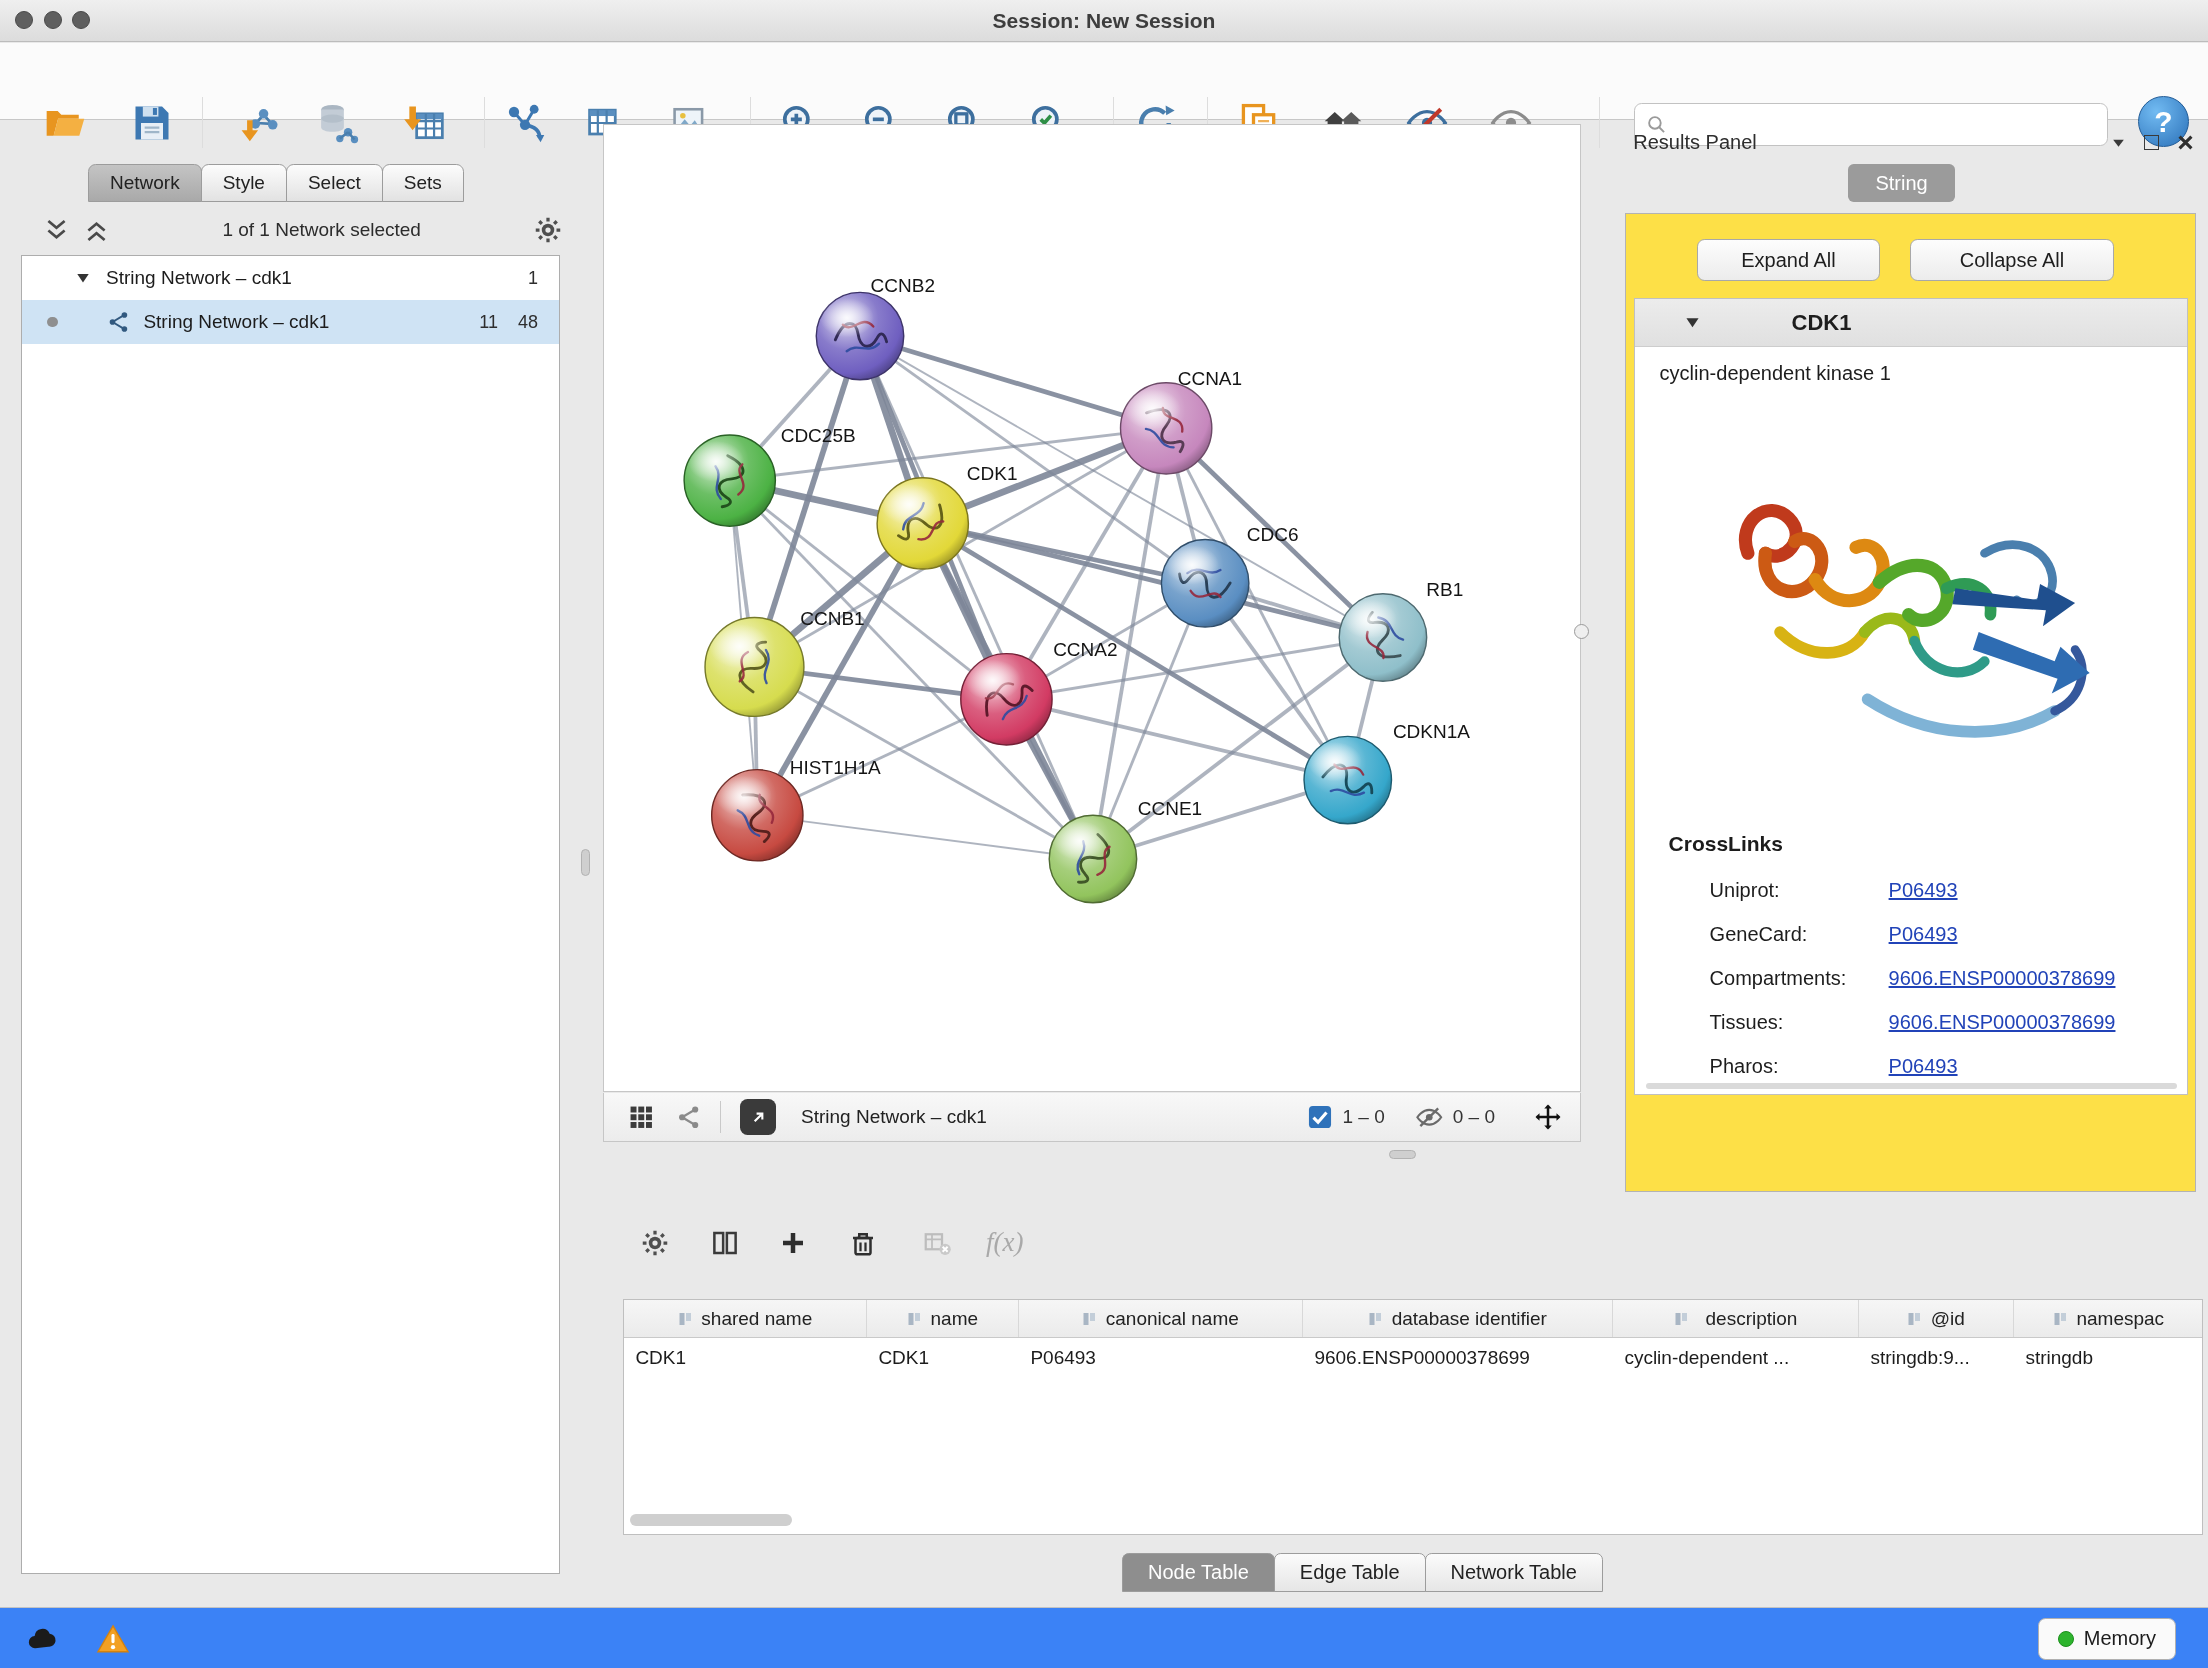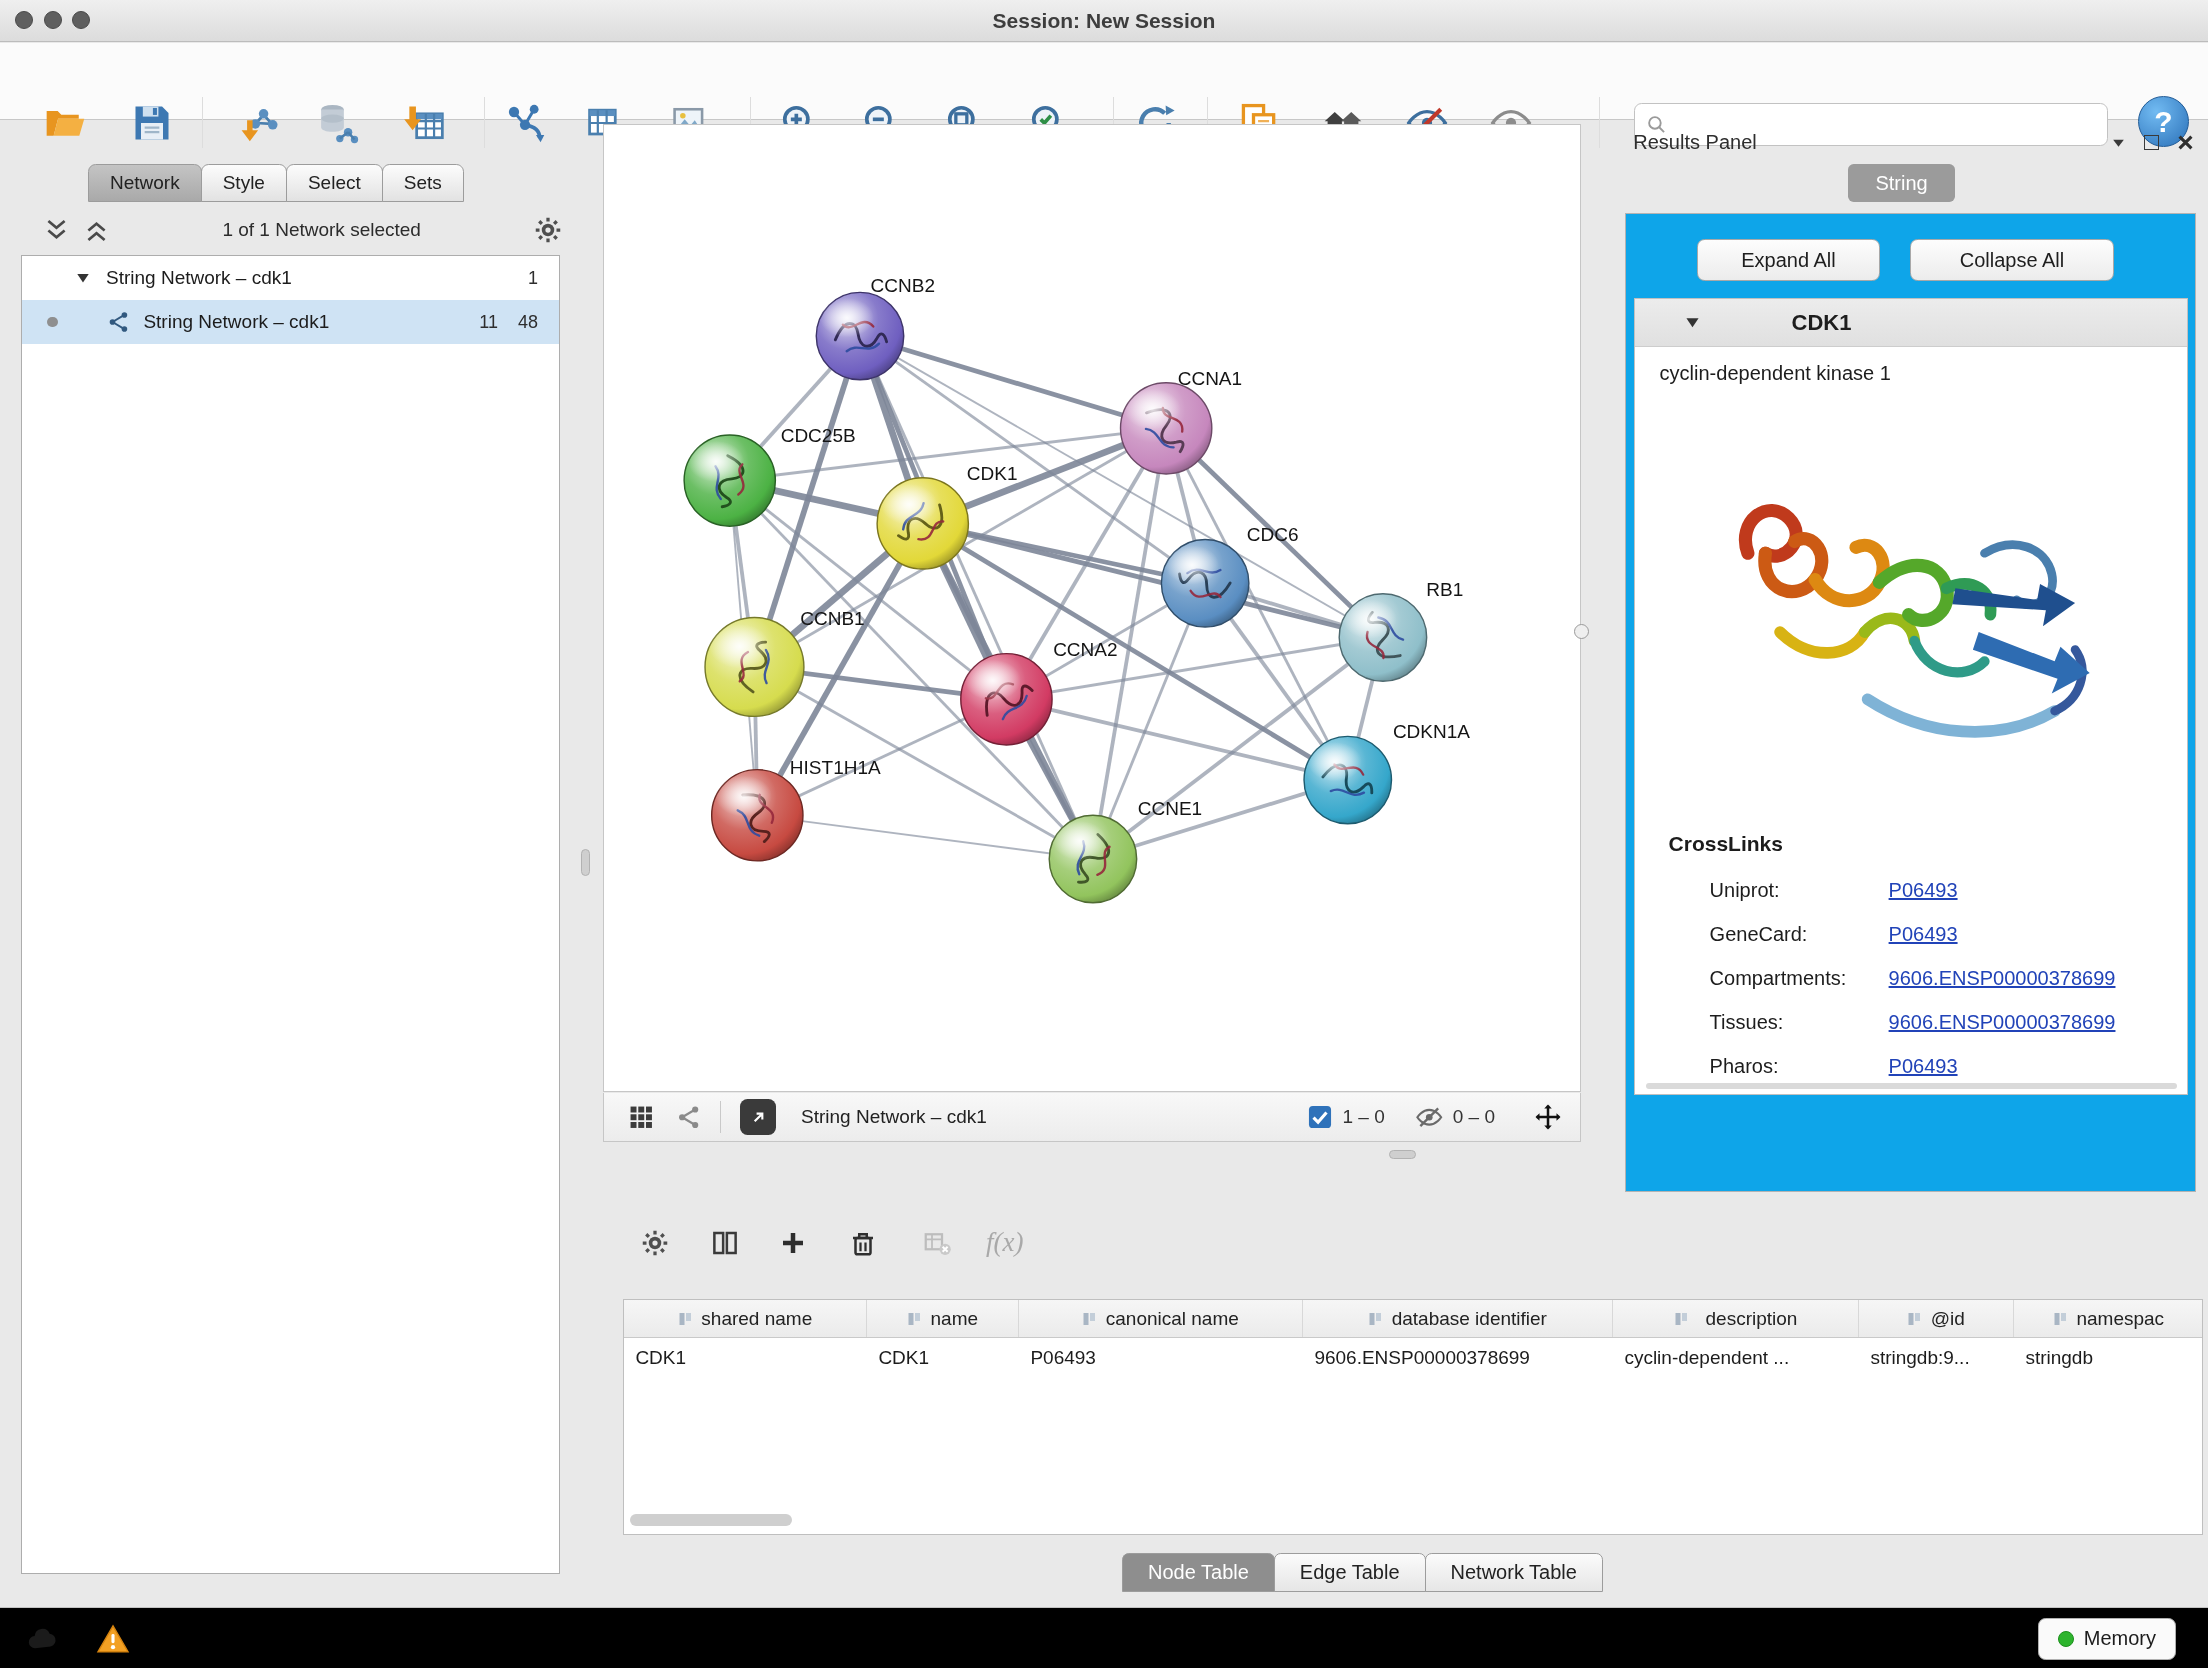--- a/index.html
+++ b/index.html
@@ -63,21 +63,21 @@
   .nt-count { margin-left:9.5px; font-size:19px; color:#333; }
   .split-dot-v { position:absolute; left:581px; top:849px; width:8.6px; height:27px; border-radius:4.8px;
                  background:#cfcfcf; border:1px solid #b2b2b2; }
   .split-dot-h { position:absolute; left:1389px; top:1150px; width:27px; height:8.6px; border-radius:4.8px;
                  background:#cfcfcf; border:1px solid #b2b2b2; }
 
   
   .string-badge { position:absolute; left:1848px; top:164px; width:107px; height:38px; background:#9b9b9b;
                   border-radius:5.7px; color:#fff; font-size:20px; display:flex; align-items:center; justify-content:center; }
   .results-box { position:absolute; left:1625px; top:213px; width:571px; height:979px; border:1px solid #b3b3b3;
-                 background:#0ea5e9; }
+                 background:#fde047; }
   .rp-btn { position:absolute; top:25px; height:42px; border:1px solid #a8a8a8; border-radius:7.6px;
             background:linear-gradient(#fdfdfd,#ececec); font-size:20px; display:flex; align-items:center;
             justify-content:center; color:#1e1e1e; }
   .gene-box { position:absolute; left:7.6px; top:84px; width:554px; height:797px; background:#fff; border:1px solid #c0c0c0; }
   .gene-header { height:48px; background:linear-gradient(#ececec,#e0e0e0); border-bottom:1px solid #cdcdcd;
                  display:flex; align-items:center; }
   .gene-symbol { margin-left:91px; font-size:22px; font-weight:700; color:#1d1d1d; }
   .gene-desc { margin:15px 0 0 25px; font-size:20px; color:#1d1d1d; }
   .protein-img { position:absolute; left:53px; top:114px; width:447px; height:409px; }
   .crosslinks-title { position:absolute; left:34px; top:533px; font-size:21px; font-weight:700; }
@@ -98,21 +98,21 @@
         border-right:1px solid #d8d8d8; overflow:hidden; white-space:nowrap; flex:none; }
   .tr { display:flex; height:40px; align-items:center; }
   .td { padding-left:11.4px; font-size:19px; white-space:nowrap; overflow:hidden; flex:none; }
   .tp-scroll { position:absolute; left:630px; top:1514px; width:162px; height:12.4px; background:#cfcfcf; border-radius:6.7px; }
   .tbl-tabs { position:absolute; left:1122px; top:1553px; display:flex; }
   .tbl-tab { height:39px; line-height:36px; padding:0 25px; font-size:20px; border:1px solid #9c9c9c;
              border-radius:6.7px 6.7px 0 0; background:linear-gradient(#fbfbfb,#e6e6e6); margin-right:-1px; color:#222; }
   .tbl-tab.selected { background:#8e8e8e; color:#fff; }
 
   
-  .statusbar { position:absolute; left:0; top:1607px; width:100%; height:61px; background:#000000; border-top:1px solid #c3c3c3; }
+  .statusbar { position:absolute; left:0; top:1607px; width:100%; height:61px; background:#3b82f6; border-top:1px solid #c3c3c3; }
   .sb-btn { position:absolute; top:8.6px; width:44px; height:44px; display:flex; align-items:center; justify-content:center; }
   .memory-btn { position:absolute; right:32px; top:9.5px; height:42px; padding:0 19px; border:1px solid #b0b0b0;
                 border-radius:7.6px; background:#fafafa; display:flex; align-items:center; gap:9.5px; font-size:20px; }
   .memory-dot { width:16px; height:16px; border-radius:50%; background:#2db42d; border:1px solid #1d8f1d; }
 </style>
 </head>
 <body>
 
 <div class="window">
 

